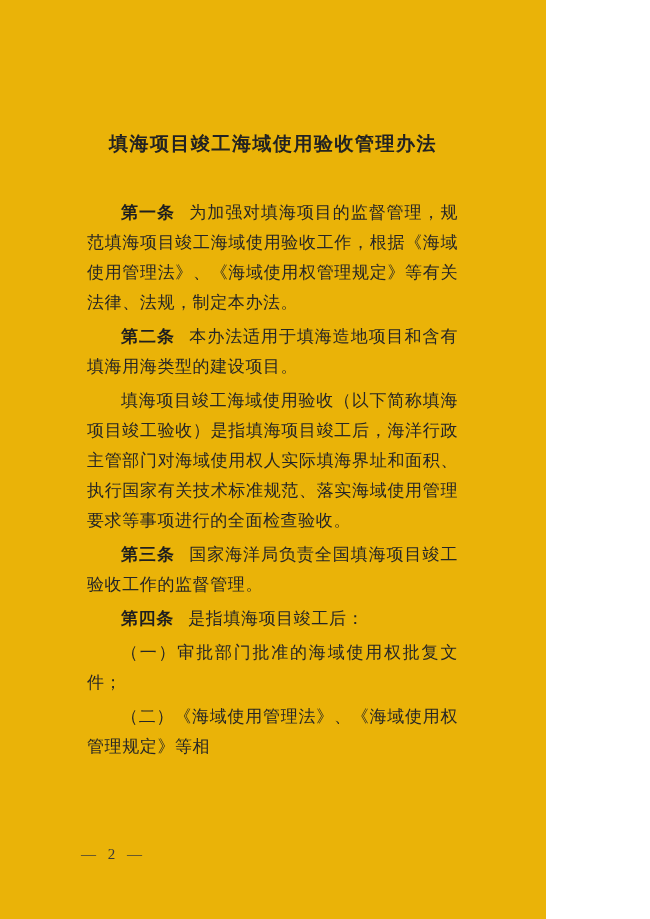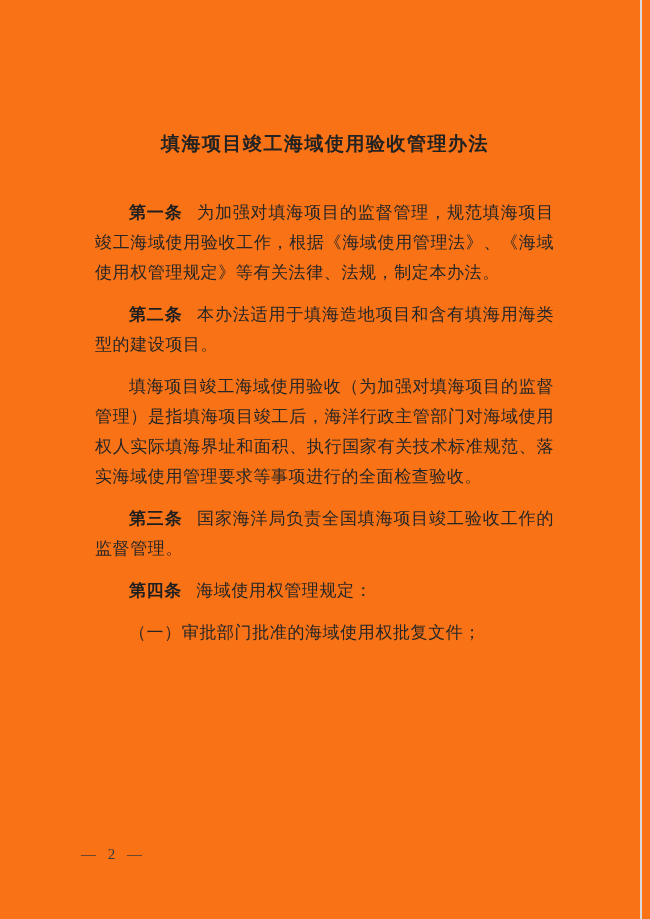--- a/index.html
+++ b/index.html
@@ -2,23 +2,23 @@
 <html><head>
 <meta charset="utf-8">
 <style>
   html, body {
     margin: 0;
     padding: 0;
     background: #ffffff;
   }
   .page {
     position: relative;
-    width: 650px;
+    width: 546px;
     height: 919px;
-    background: #f97316;
+    background: #eab308;
     overflow: hidden;
     font-family: "Liberation Serif", "DejaVu Serif", serif;
     color: #262626;
   }
   .scan-edge {
     position: absolute;
     top: 0;
     left: 640px;
     width: 2px;
     height: 919px;
@@ -31,21 +31,21 @@
     font-size: 19px;
     line-height: 26px;
     font-weight: bold;
     letter-spacing: 1.5px;
     color: #222222;
   }
   .doc-body {
     margin: 41px 84px 0 83px;
   }
   .doc-body p {
-    margin: 12px;
+    margin: 4px;
     font-size: 17px;
     line-height: 30px;
     letter-spacing: 0.6px;
     text-indent: 2em;
     text-align: justify;
     text-justify: inter-character;
   }
   .doc-body p:nth-child(n+8) {
     margin-top: 5px;
   }
@@ -68,29 +68,30 @@
 <body>
 
 <div class="page">
   <h1 class="doc-title">填海项目竣工海域使用验收管理办法</h1>
 
   <div class="doc-body" id="doc-body">
   <p><b class="lead">第一条</b><span class="ptext">为加强对填海项目的监督管理，规范填海项目竣工海域使用验收工作，根据《海域使用管理法》、《海域使用权管理规定》等有关法律、法规，制定本办法。</span></p>
 
   <p><b class="lead">第二条</b><span class="ptext">本办法适用于填海造地项目和含有填海用海类型的建设项目。</span></p>
 
-  <p><span class="ptext">填海项目竣工海域使用验收（为加强对填海项目的监督管理）是指填海项目竣工后，海洋行政主管部门对海域使用权人实际填海界址和面积、执行国家有关技术标准规范、落实海域使用管理要求等事项进行的全面检查验收。</span></p>
+  <p><span class="ptext">填海项目竣工海域使用验收（以下简称填海项目竣工验收）是指填海项目竣工后，海洋行政主管部门对海域使用权人实际填海界址和面积、执行国家有关技术标准规范、落实海域使用管理要求等事项进行的全面检查验收。</span></p>
 
   <p><b class="lead">第三条</b><span class="ptext">国家海洋局负责全国填海项目竣工验收工作的监督管理。</span></p>
 
 
 
 
-  <p><b class="lead">第四条</b><span class="ptext">海域使用权管理规定：</span></p>
+  <p><b class="lead">第四条</b><span class="ptext">是指填海项目竣工后：</span></p>
 
   <p><span class="ptext">（一）审批部门批准的海域使用权批复文件；</span></p>
 
+  <p><span class="ptext">（二）《海域使用管理法》、《海域使用权管理规定》等相</span></p>
 </div>
 
   <div class="page-footer">— 2 —</div>
 
   <div class="scan-edge"></div>
 </div>
 
 </body></html>

